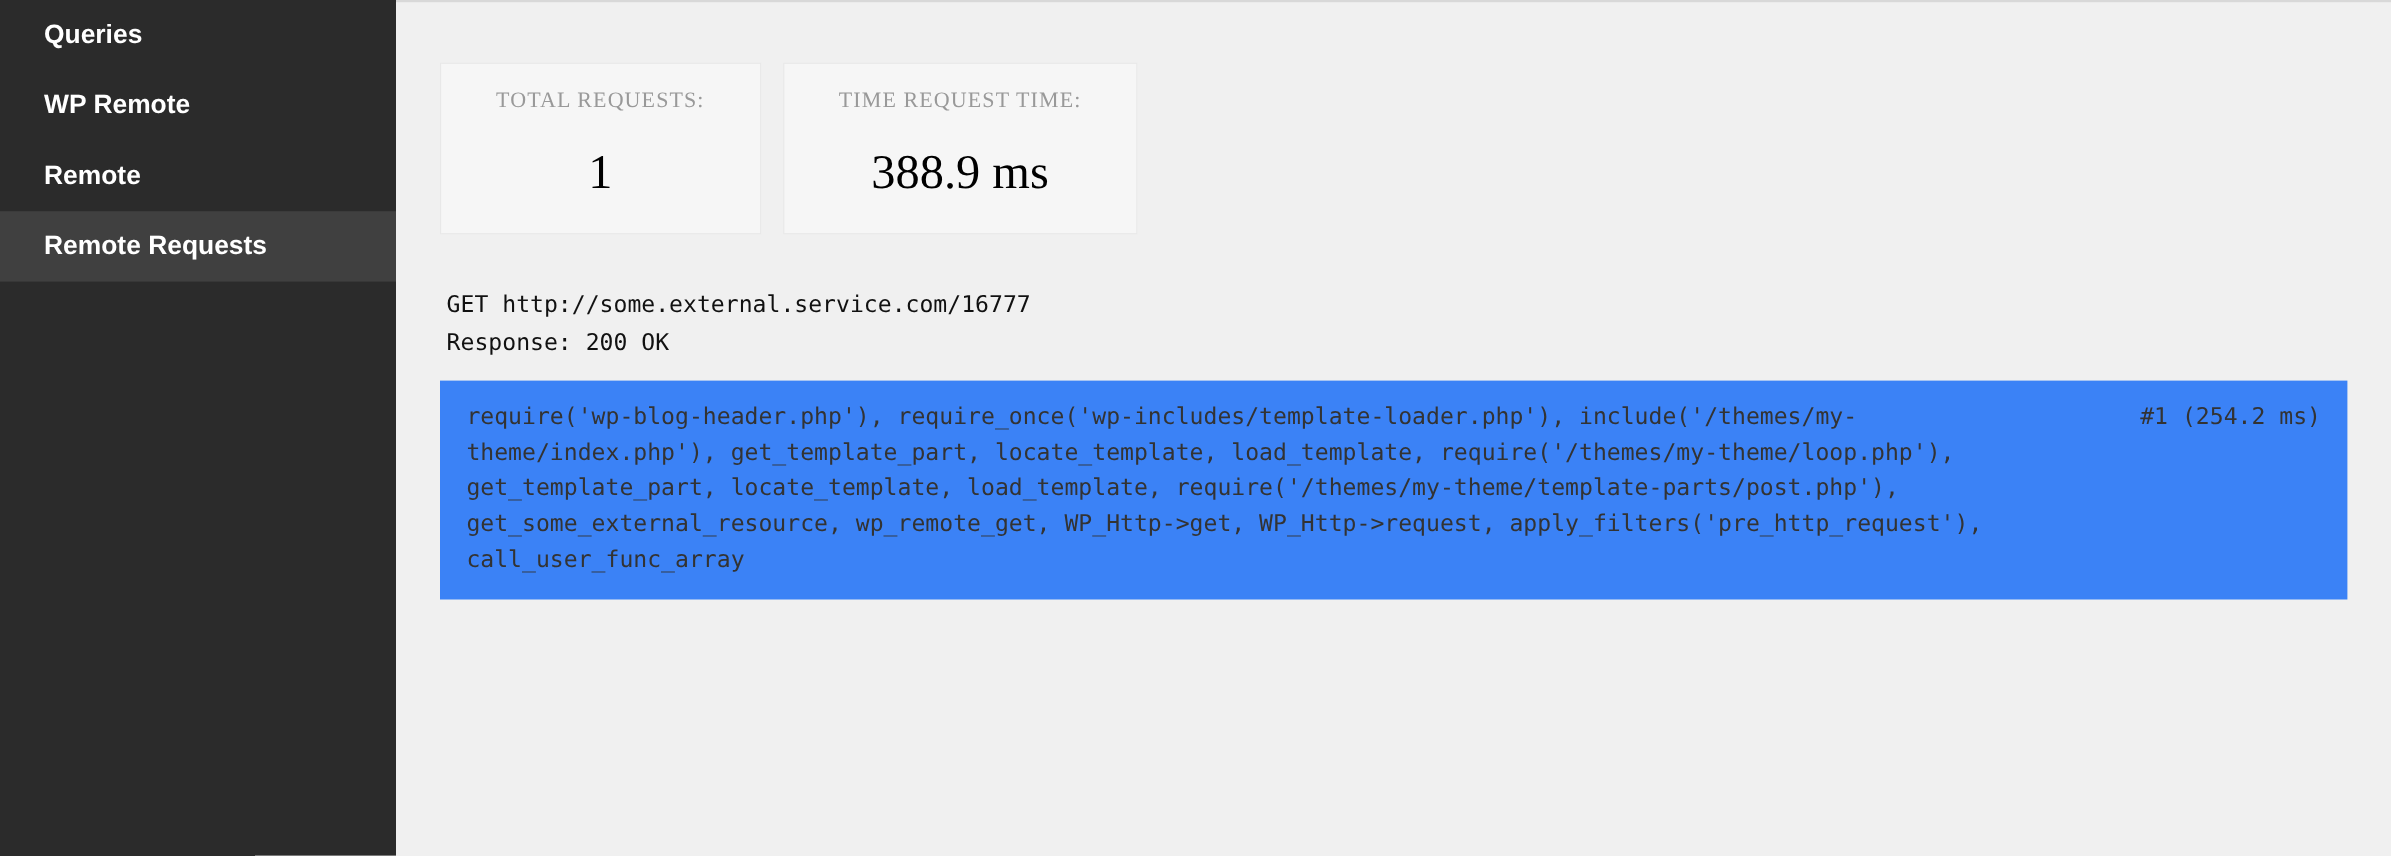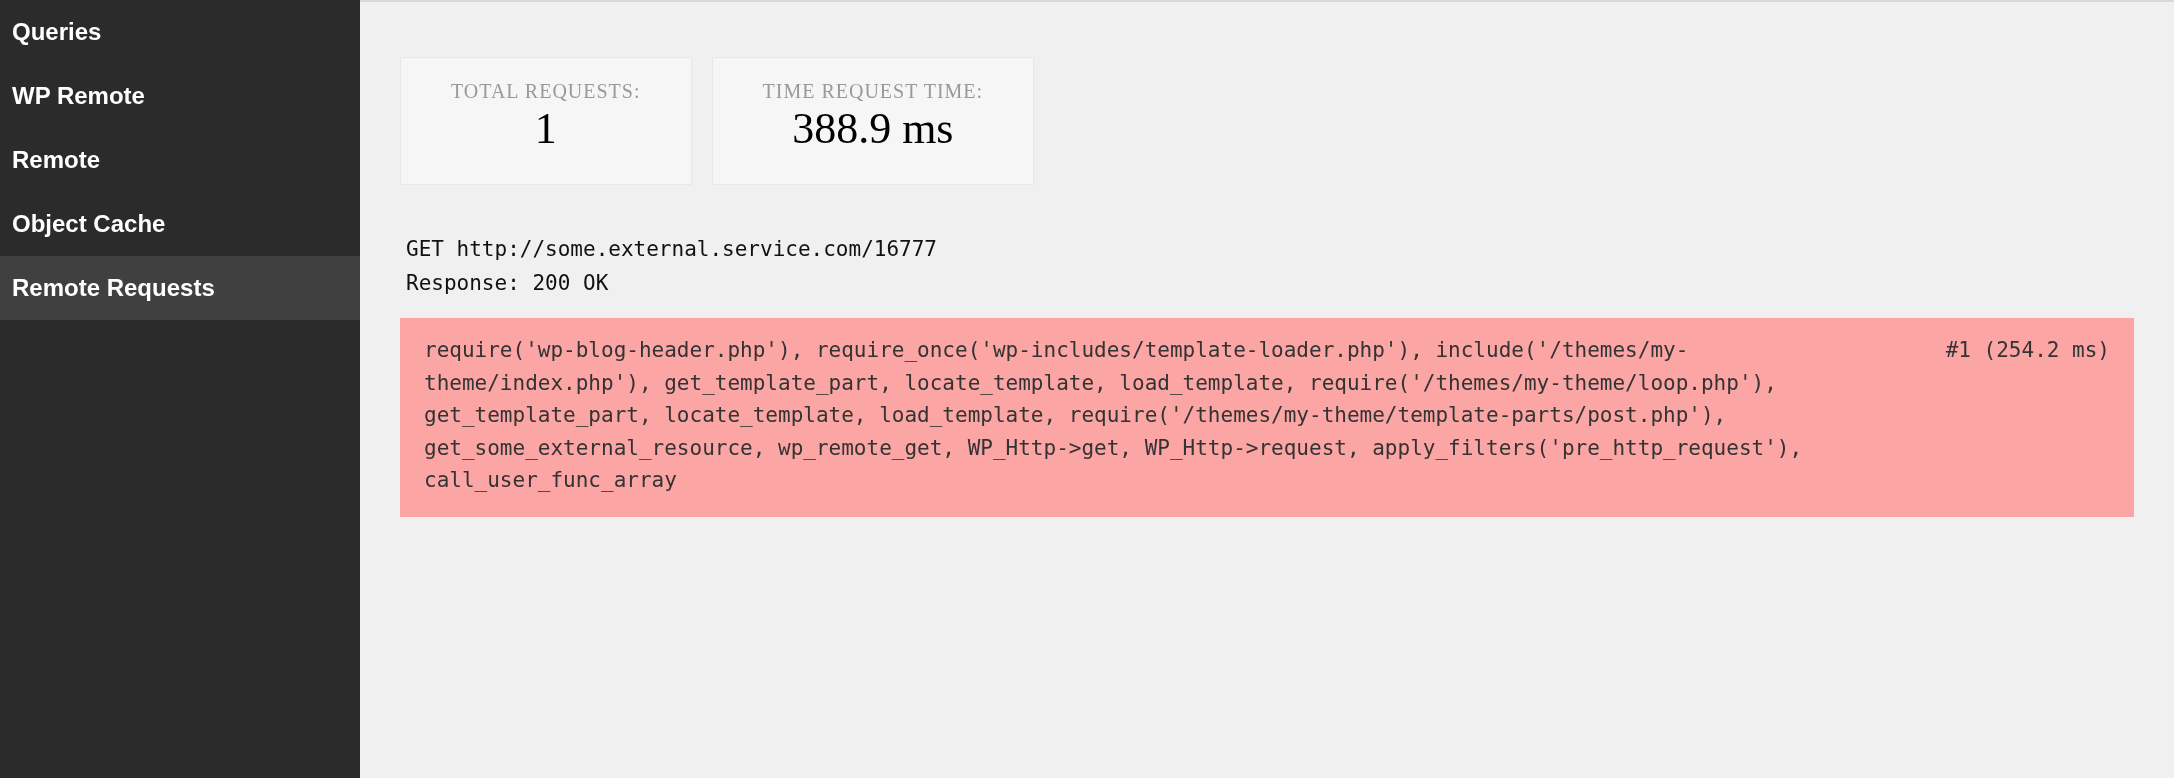--- a/index.html
+++ b/index.html
@@ -12,21 +12,21 @@
       background: #f0f0f0;
       display: flex;
       min-height: 100vh;
     }
     .sidebar {
       width: 360px;
       background: #2b2b2b;
       flex-shrink: 0;
     }
     .sidebar-item {
-      padding: 18px 12px;
+      padding: 18px 40px;
       color: #fff;
       font-size: 24px;
       font-weight: 600;
       cursor: pointer;
     }
     .sidebar-item.active {
       background: #404040;
     }
     .main {
       flex: 1;
@@ -42,36 +42,37 @@
       background: #f6f6f6;
       border: 1px solid #e8e8e8;
       padding: 22px 50px 30px 50px;
       text-align: center;
     }
     .stat-label {
       font-family: Georgia, "Times New Roman", serif;
       font-size: 20px;
       letter-spacing: 1px;
       color: #999;
+      margin-bottom: 28px;
     }
     .stat-value {
       font-family: Georgia, "Times New Roman", serif;
       font-size: 44px;
       font-weight: 500;
       color: #000;
     }
     .request-meta {
       padding: 18px 40px 18px 46px;
       font-family: "Menlo", "Monaco", "Consolas", monospace;
       font-size: 21px;
       color: #111;
       line-height: 1.6;
     }
     .trace-block {
-      background: #fca5a5;
+      background: #3b82f6;
       margin: 0 40px;
       padding: 16px 24px 20px 24px;
       display: flex;
       gap: 60px;
       align-items: flex-start;
       font-family: "Menlo", "Monaco", "Consolas", monospace;
       font-size: 21px;
       color: #333;
       line-height: 1.55;
     }
@@ -90,23 +91,20 @@
 <nav class="sidebar">
   <div class="sidebar-item">
     <span>Queries</span>
   </div>
   <div class="sidebar-item">
     <span>WP Remote</span>
   </div>
   <div class="sidebar-item">
     <span>Remote</span>
   </div>
-  <div class="sidebar-item">
-    <span>Object Cache</span>
-  </div>
   <div class="sidebar-item active">
     <span>Remote Requests</span>
   </div>
 </nav>
 
 <main class="main">
 
   <div class="stats-row">
     <div class="stat-card">
       <div class="stat-label">TOTAL REQUESTS:</div>

